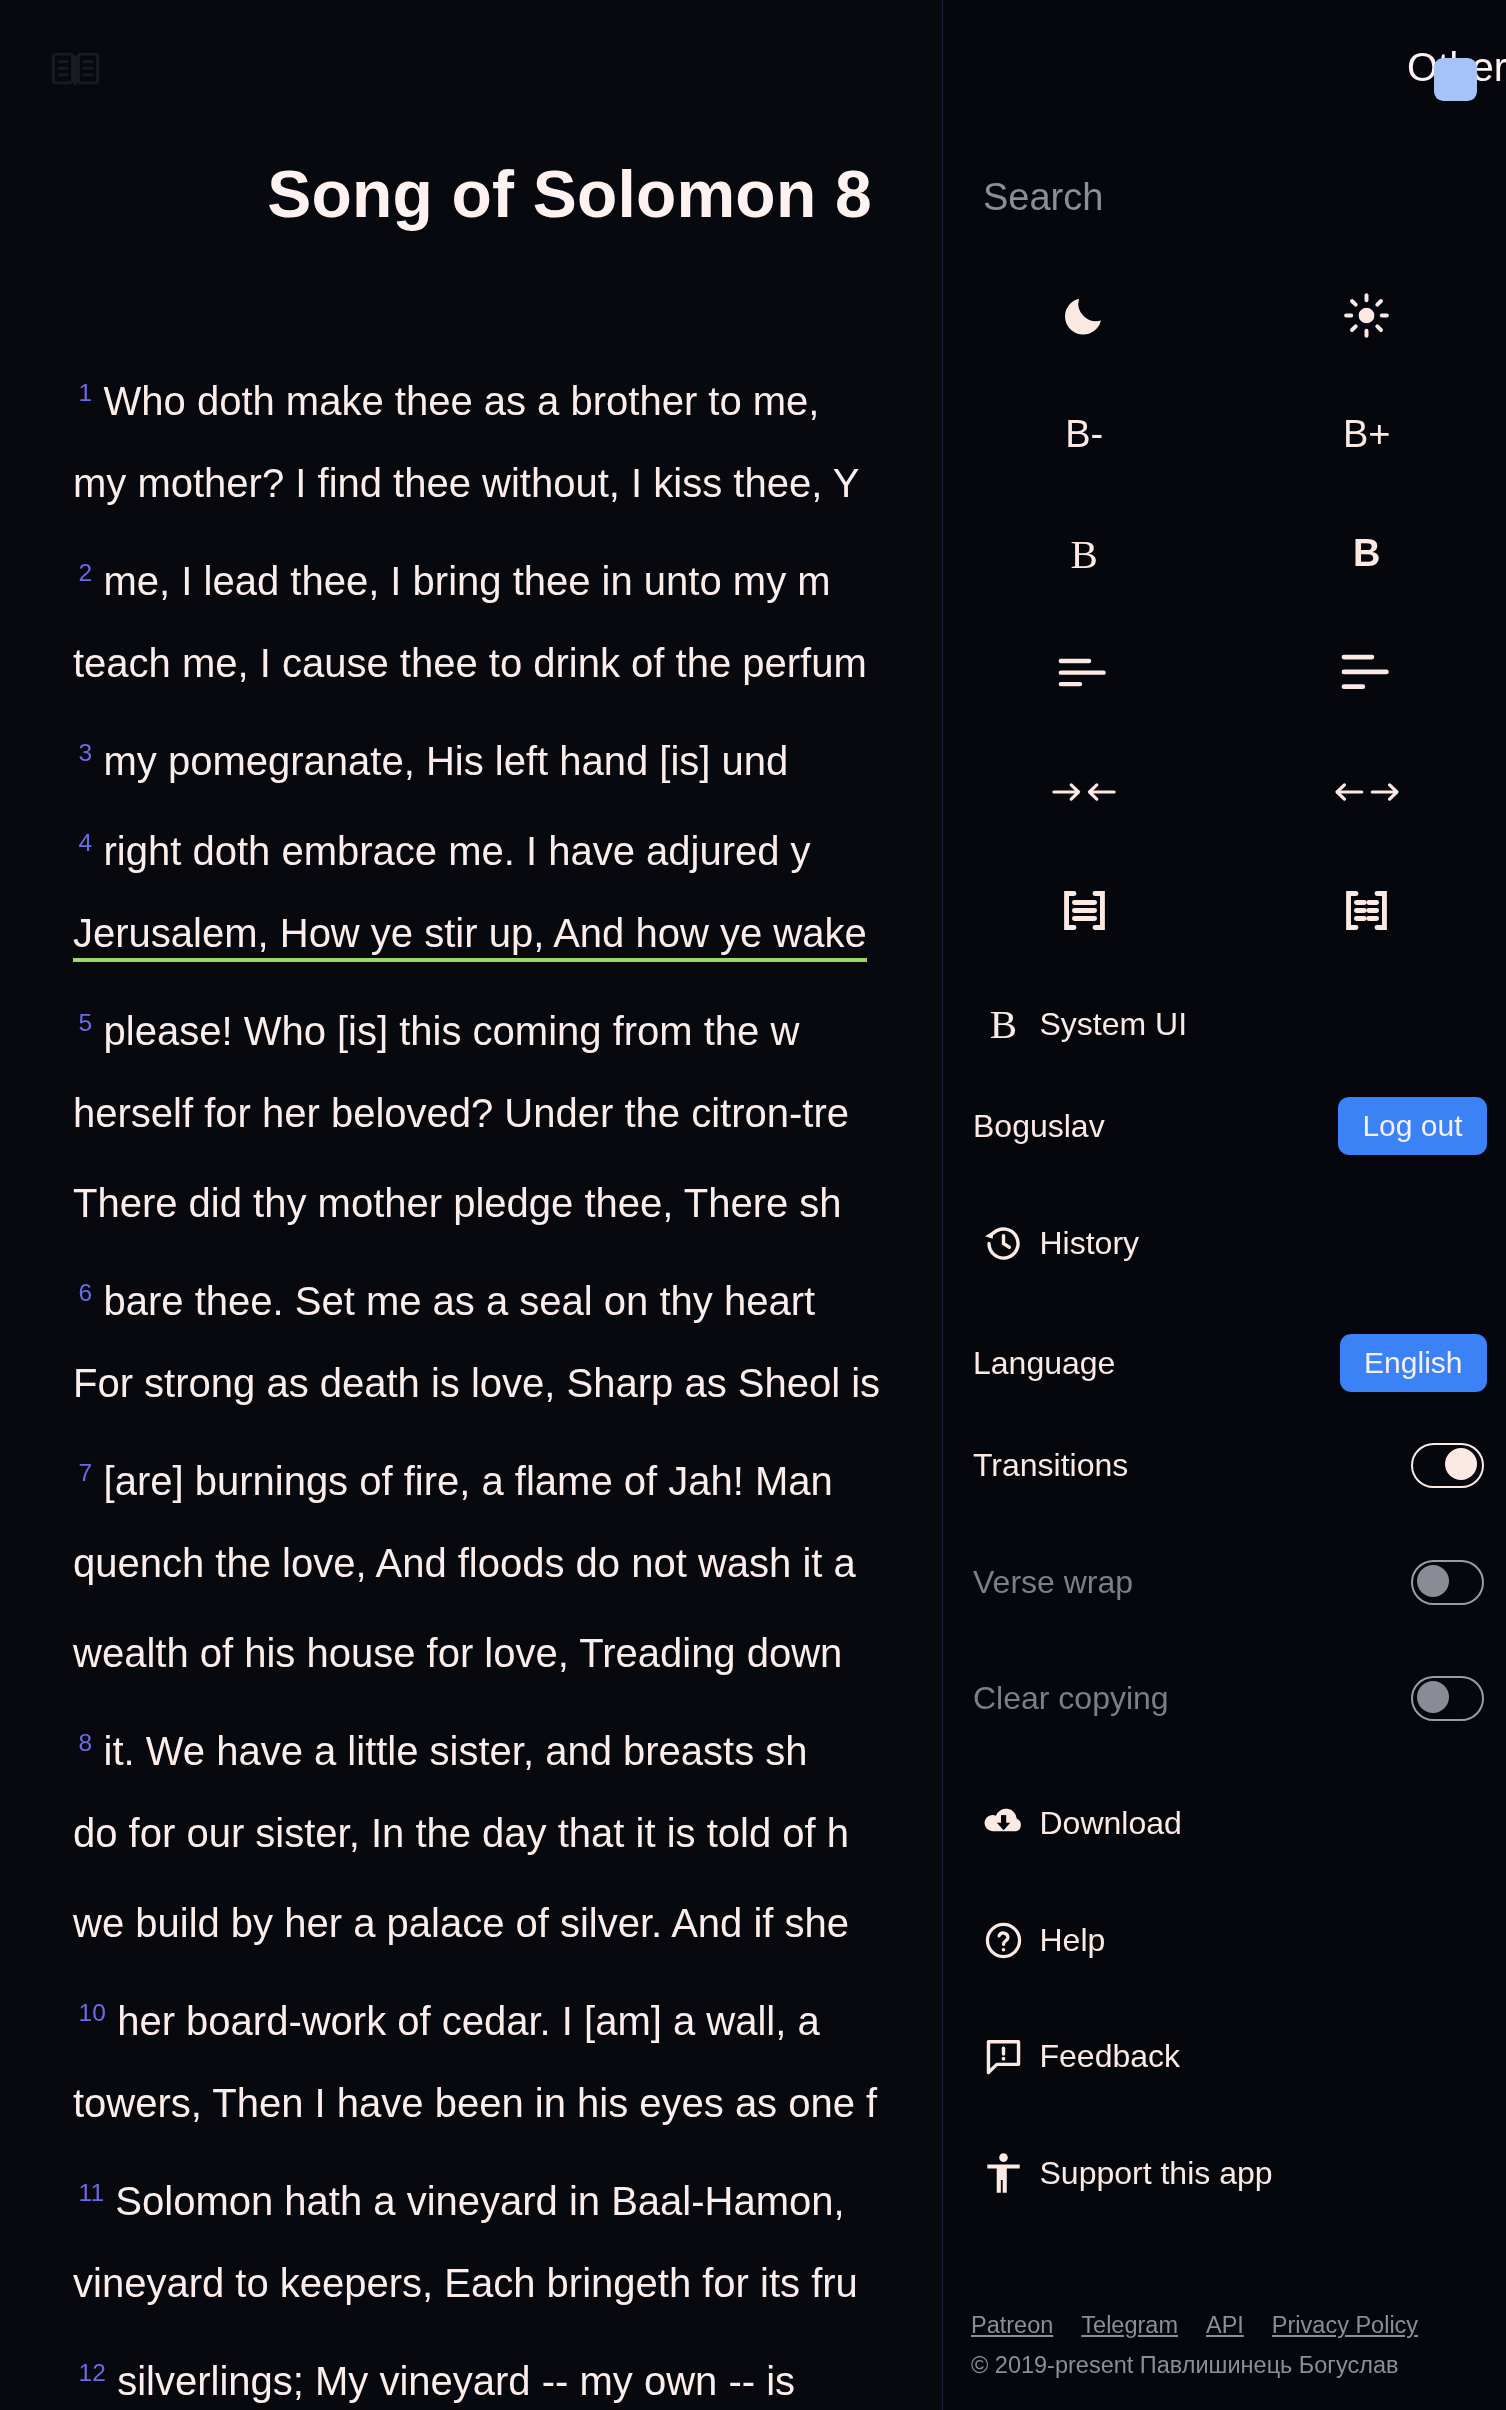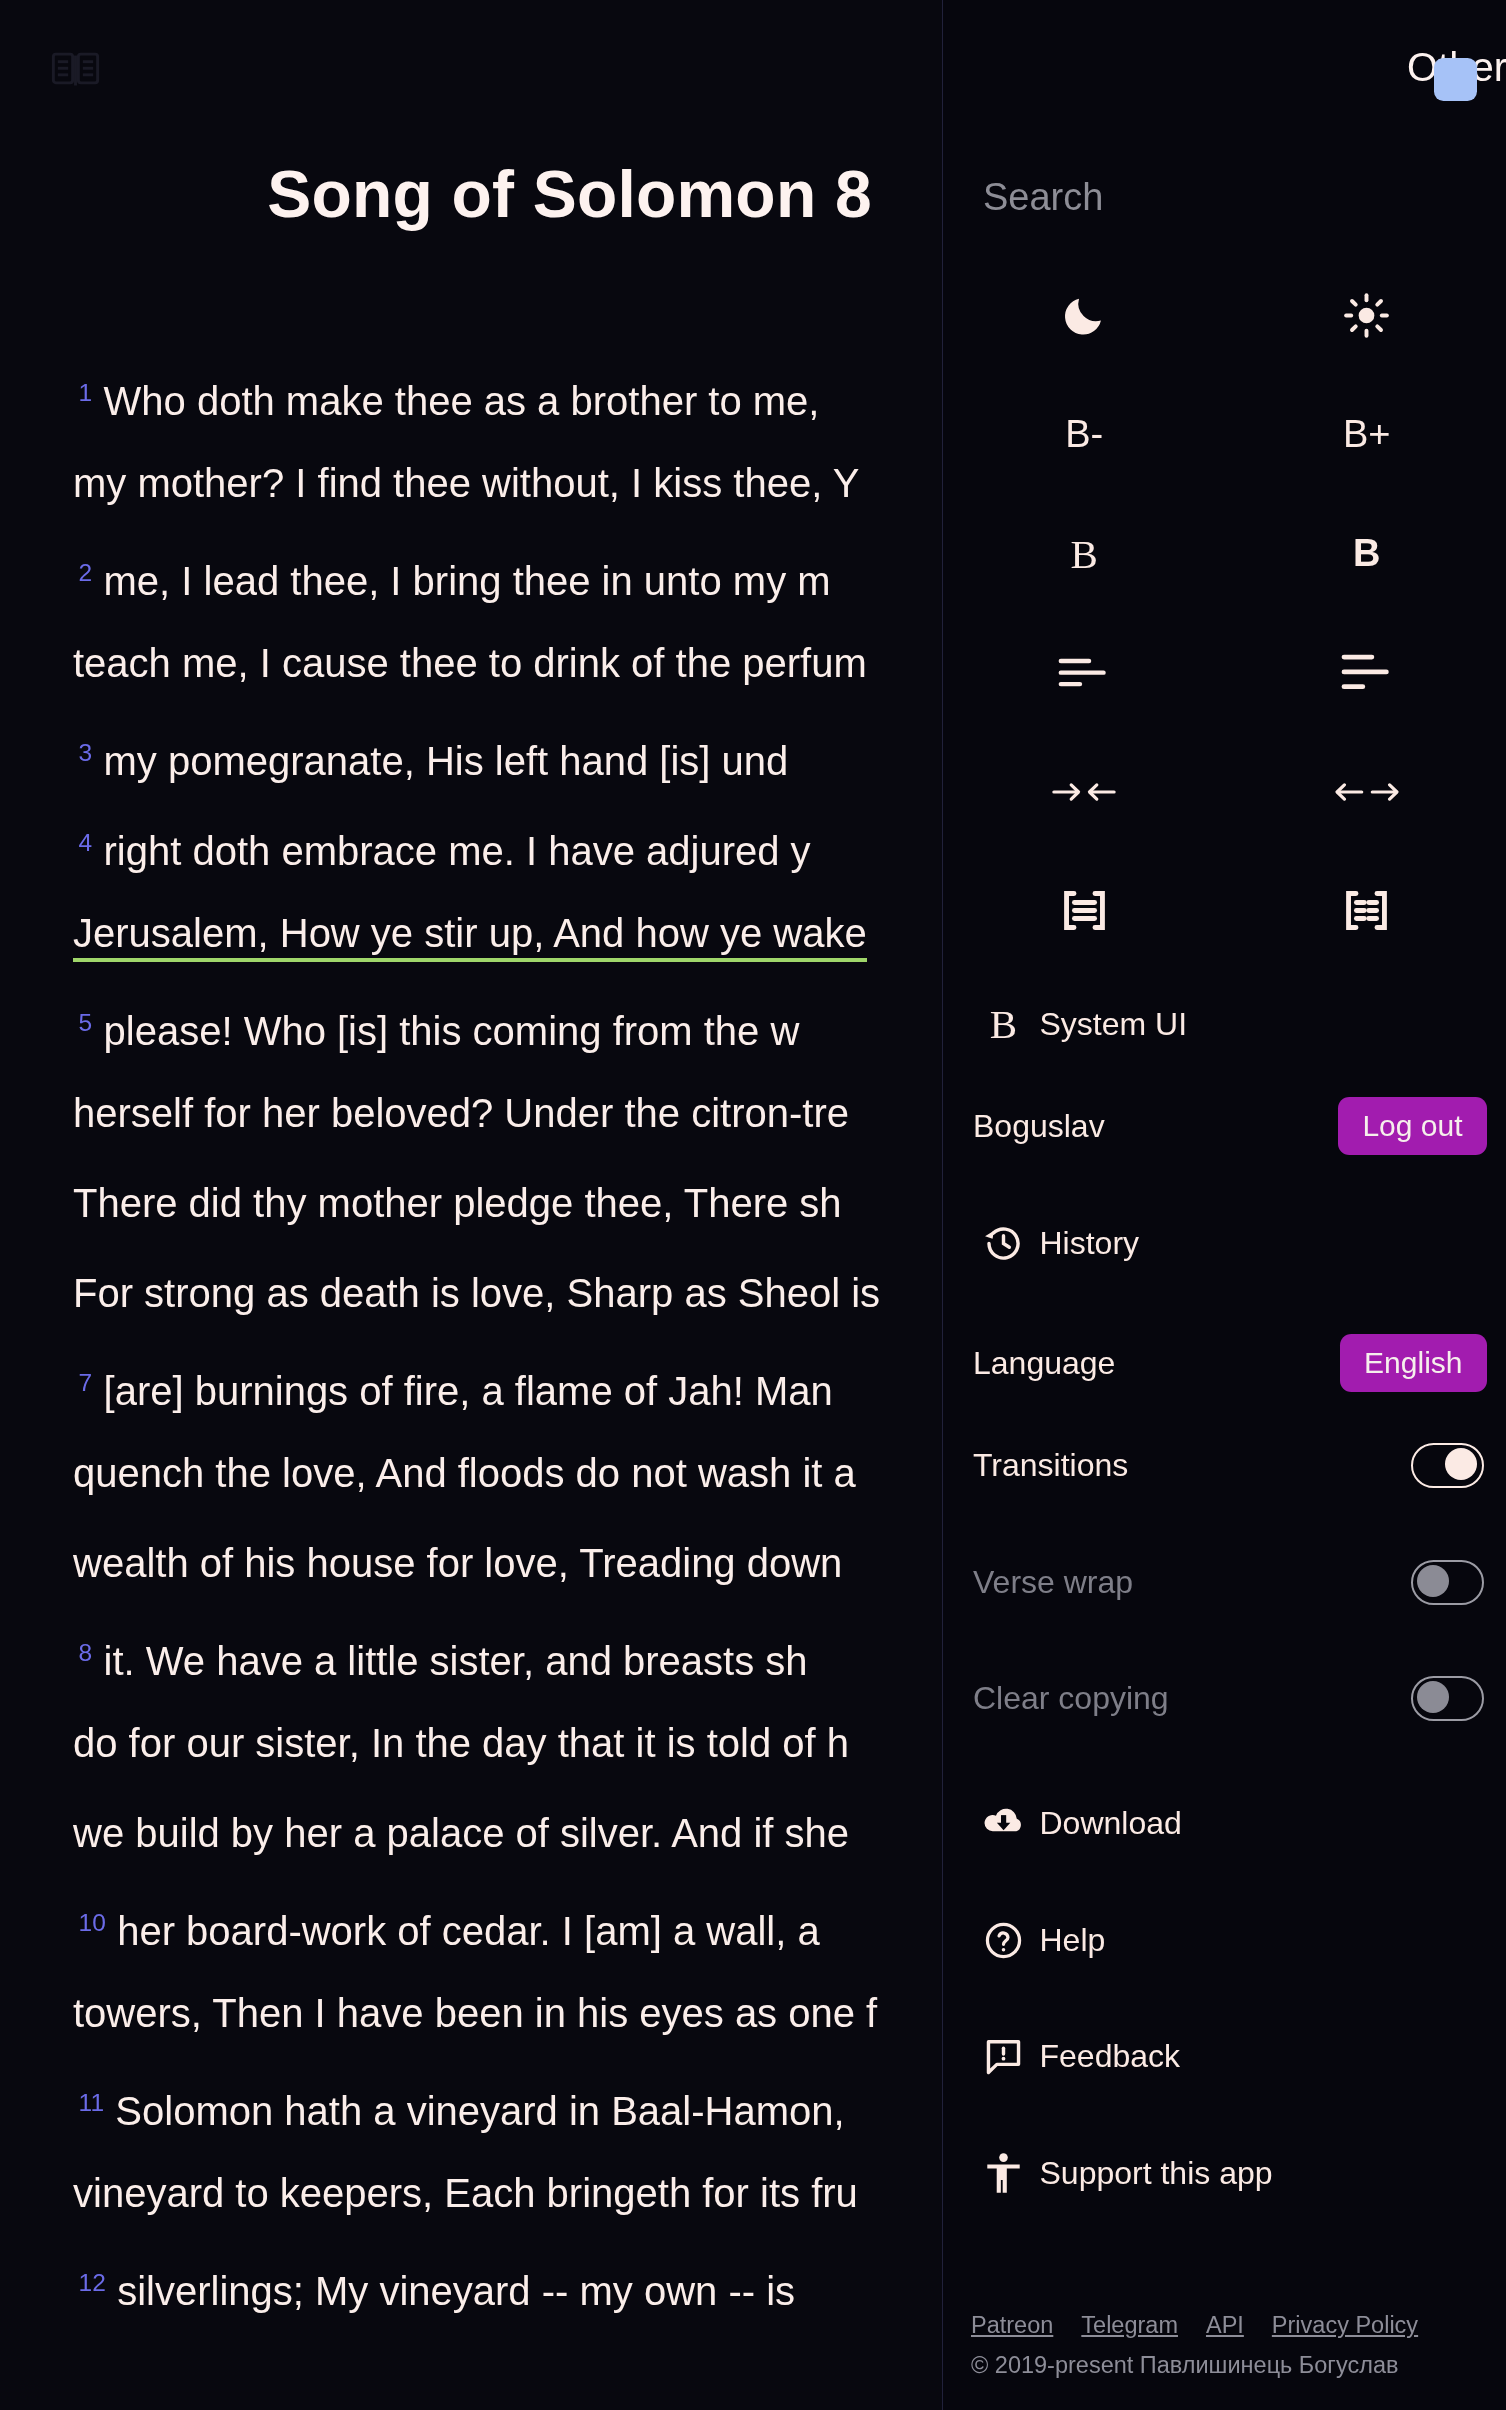--- a/index.html
+++ b/index.html
@@ -94,21 +94,21 @@
     color:#fbeae4;
   }
   .srow-label {
     font-size:32px; color:#fbeae4; flex:1;
   }
   .srow-label.dim { color:#7e7e88; }
   .srow-label.noicon { margin-left:30px; }
 
   .pill {
     margin-right:21px; padding:12.2px 24.5px; border-radius:11.3px;
-    background:#a21caf; color:#f6efec; font-size:30px;
+    background:#3b82f6; color:#f6efec; font-size:30px;
     white-space:nowrap;
   }
 
   .toggle {
     margin-right:24.5px; width:73px; height:45px; border-radius:24.5px;
     border:2.8px solid #fbeae4; position:relative; flex:none;
   }
   .toggle .knob {
     position:absolute; top:3.8px; width:32px; height:32px; border-radius:50%;
     background:#fbeae4;
@@ -156,20 +156,21 @@
         <div class="vline"><sup class="vnum">1</sup><span>Who doth make thee as a brother to me,</span></div>
         <div class="vline"><span>my mother? I find thee without, I kiss thee, Y</span></div>
         <div class="vline"><sup class="vnum">2</sup><span>me,  I lead thee, I bring thee in unto my m</span></div>
         <div class="vline"><span>teach me, I cause thee to drink of the perfum</span></div>
         <div class="vline"><sup class="vnum">3</sup><span>my pomegranate,  His left hand [is] und</span></div>
         <div class="vline"><sup class="vnum">4</sup><span>right doth embrace me.  I have adjured y</span></div>
         <div class="vline"><span class="hl">Jerusalem, How ye stir up, And how ye wake</span></div>
         <div class="vline"><sup class="vnum">5</sup><span>please!  Who [is] this coming from the w</span></div>
         <div class="vline"><span>herself for her beloved? Under the citron-tre</span></div>
         <div class="vline"><span>There did thy mother pledge thee, There sh</span></div>
+        <div class="vline"><sup class="vnum">6</sup><span>bare thee.  Set me as a seal on thy heart</span></div>
         <div class="vline"><span>For strong as death is love, Sharp as Sheol is</span></div>
         <div class="vline"><sup class="vnum">7</sup><span>[are] burnings of fire, a flame of Jah!  Man</span></div>
         <div class="vline"><span>quench the love, And floods do not wash it a</span></div>
         <div class="vline"><span>wealth of his house for love, Treading down</span></div>
         <div class="vline"><sup class="vnum">8</sup><span>it.  We have a little sister, and breasts sh</span></div>
         <div class="vline"><span>do for our sister, In the day that it is told of h</span></div>
         <div class="vline"><span>we build by her a palace of silver. And if she</span></div>
         <div class="vline"><sup class="vnum">10</sup><span>her board-work of cedar.  I [am] a wall, a</span></div>
         <div class="vline"><span>towers, Then I have been in his eyes as one f</span></div>
         <div class="vline"><sup class="vnum">11</sup><span>Solomon hath a vineyard in Baal-Hamon,</span></div>

